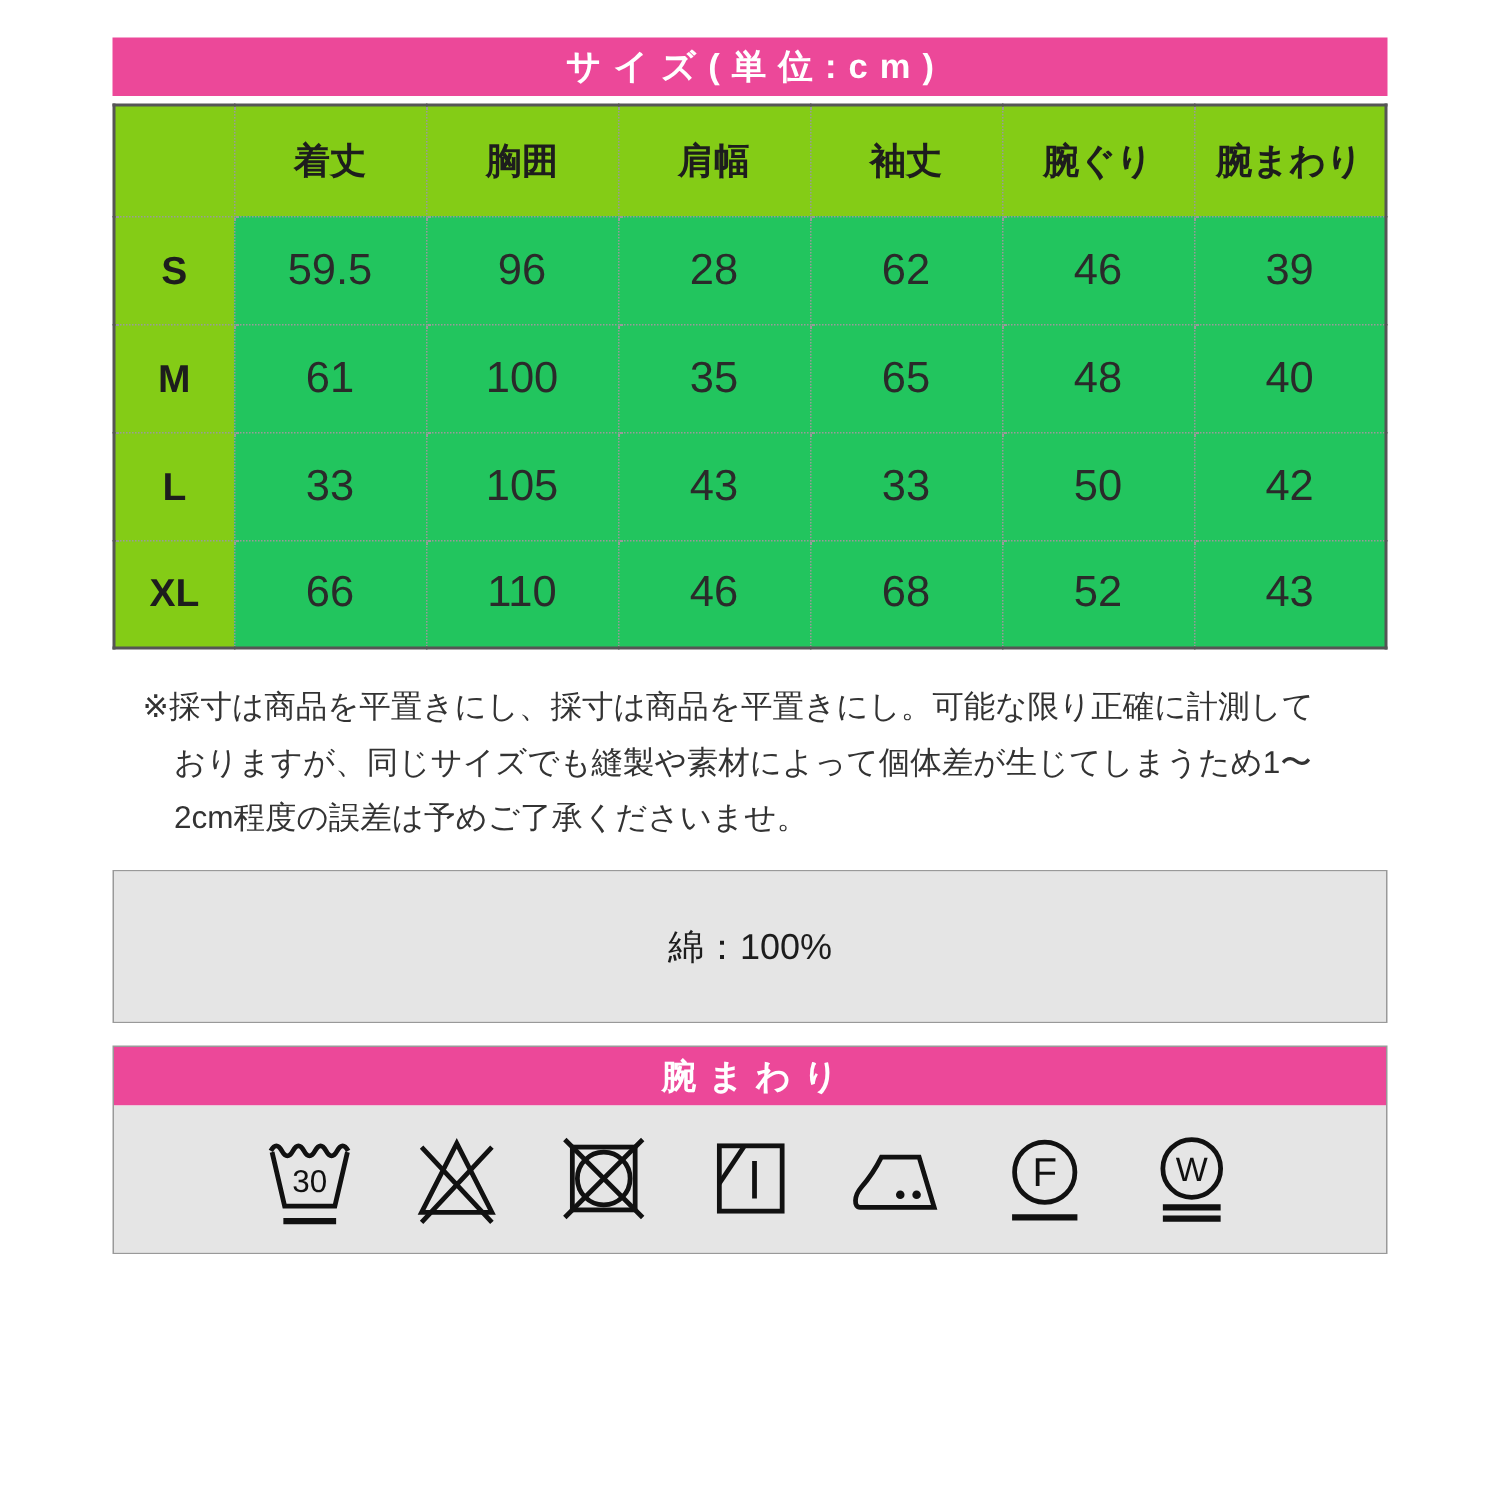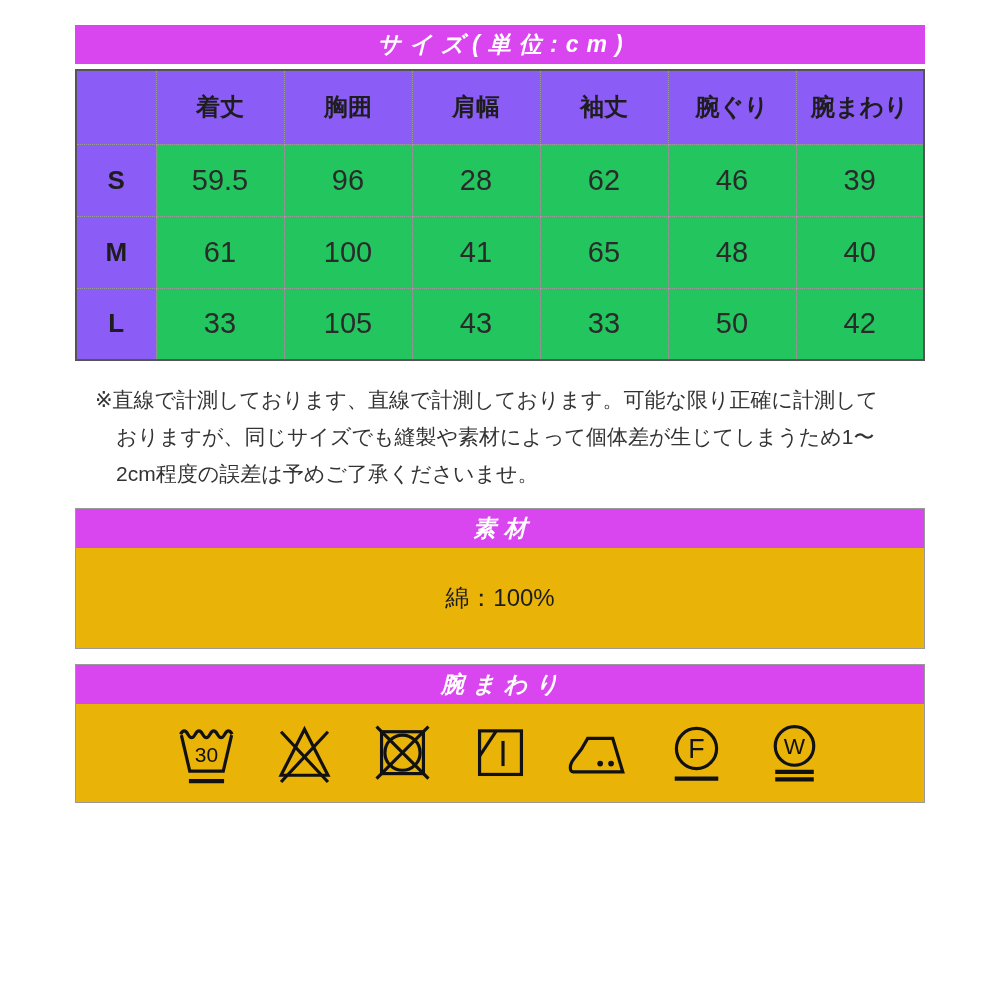--- a/index.html
+++ b/index.html
@@ -6,56 +6,56 @@
   body{
     width:1000px;height:1000px;overflow:hidden;
     font-family:"Liberation Sans","DejaVu Sans",sans-serif;
     color:#222;
     -webkit-font-smoothing:antialiased;
   }
   .page{padding:25px 75px 0 75px;}
 
   
   .bar{
-    background:#d946ef;color:#fff;
+    background:#ec4899;color:#fff;
     height:39px;line-height:39px;
     text-align:center;font-weight:bold;font-size:23px;
-    letter-spacing:0.35em;text-indent:0.35em;font-style:italic;
+    letter-spacing:0.35em;text-indent:0.35em;
   }
 
   
   table.size-table{
     width:100%;border-collapse:collapse;table-layout:fixed;
     margin-top:5px;border:2px solid #555;
   }
   table.size-table col.c-size{width:80px;}
   table.size-table th,
   table.size-table td{
     border:1px dotted #9a9a9a;text-align:center;vertical-align:middle;
     padding:0;
   }
   table.size-table thead tr{height:74px;}
   table.size-table tbody tr{height:72px;}
-  table.size-table th{background:#8b5cf6;font-size:24px;font-weight:bold;color:#1d1d1d;text-align:center;}
+  table.size-table th{background:#84cc16;font-size:24px;font-weight:bold;color:#1d1d1d;text-align:center;}
   table.size-table tbody th{font-size:26px;}
   table.size-table td{background:#22c55e;font-size:29px;font-weight:400;color:#2a2a2a;}
 
   
   .notes{margin-top:21px;}
   .note{
     width:762px;margin:0 0 0 20px;
     font-size:21px;line-height:1.75;color:#333;
     padding-left:21px;text-indent:-21px;
   }
   .note + .note{margin-top:23px;}
 
   
   .boxed{border:1px solid #999;}
   .boxed .inner{
-    background:#eab308;display:flex;align-items:center;justify-content:center;
+    background:#e5e5e5;display:flex;align-items:center;justify-content:center;
   }
   .material{margin-top:16px;}
   .material .inner{height:100px;font-size:24px;color:#1d1d1d;}
   .wash{margin-top:15px;}
   .wash .inner{height:98px;gap:31px;text-decoration:underline;}
 
   .care-icon{display:block;}
   .care-icon .stroke{stroke:#111;stroke-width:3.8;fill:none;}
   .care-icon .thick{stroke:#111;stroke-width:5;fill:none;}
   .care-icon .fill{fill:#111;stroke:none;}
@@ -101,44 +101,52 @@
           <td>96</td>
           <td>28</td>
           <td>62</td>
           <td>46</td>
           <td>39</td>
         </tr>
         <tr>
           <th>M</th>
           <td>61</td>
           <td>100</td>
-          <td>41</td>
+          <td>35</td>
           <td>65</td>
           <td>48</td>
           <td>40</td>
         </tr>
         <tr>
           <th>L</th>
           <td>33</td>
           <td>105</td>
           <td>43</td>
           <td>33</td>
           <td>50</td>
           <td>42</td>
         </tr>
+        <tr>
+          <th>XL</th>
+          <td>66</td>
+          <td>110</td>
+          <td>46</td>
+          <td>68</td>
+          <td>52</td>
+          <td>43</td>
+        </tr>
       </tbody>
     </table>
   </section>
 
   <div class="notes">
-    <p class="note">※直線で計測しております、直線で計測しております。可能な限り正確に計測しておりますが、同じサイズでも縫製や素材によって個体差が生じてしまうため1〜2cm程度の誤差は予めご了承くださいませ。</p>
+    <p class="note">※採寸は商品を平置きにし、採寸は商品を平置きにし。可能な限り正確に計測しておりますが、同じサイズでも縫製や素材によって個体差が生じてしまうため1〜2cm程度の誤差は予めご了承くださいませ。</p>
   </div>
 
   <section class="boxed material">
-    <div class="bar">素材</div>
     <div class="inner">綿：100%</div>
   </section>
 
   <section class="boxed wash">
     <div class="bar">腕まわり</div>
     <div class="inner">
 
       <svg class="care-icon" width="67" height="71" viewBox="0 0 80 84">
         <path class="stroke" d="M9 19 q4.4 -8 8.8 0 q4.4 8 8.8 0 q4.4 -8 8.8 0 q4.4 8 8.8 0 q4.4 -8 8.8 0 q4.4 8 8.8 0 q4.4 -8 8.8 0"></path>
         <path class="stroke" d="M10 20 L20 63 L60 63 L70 20"></path>

